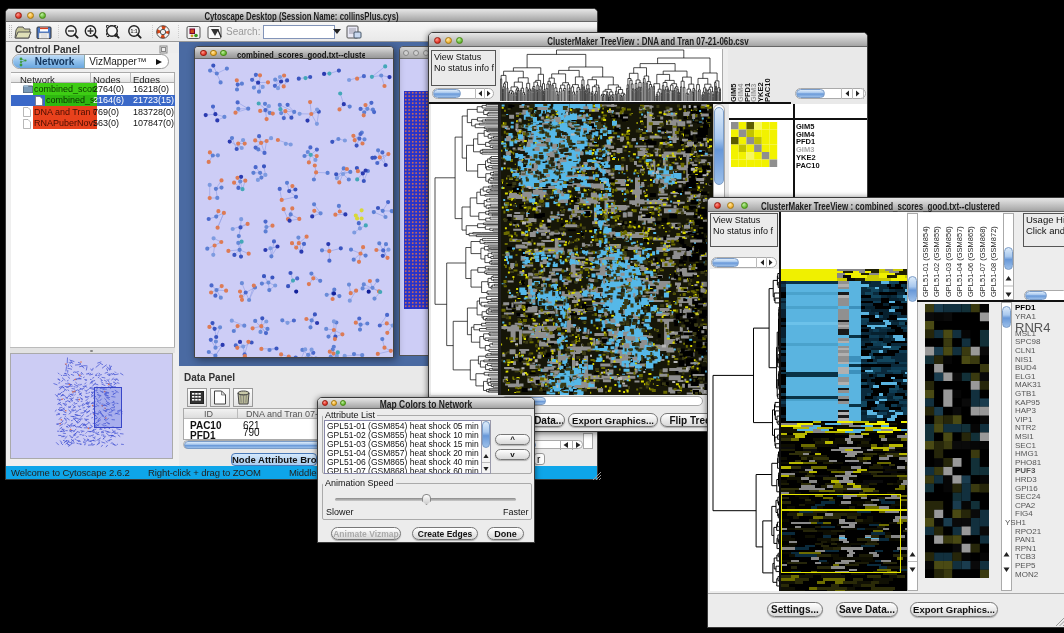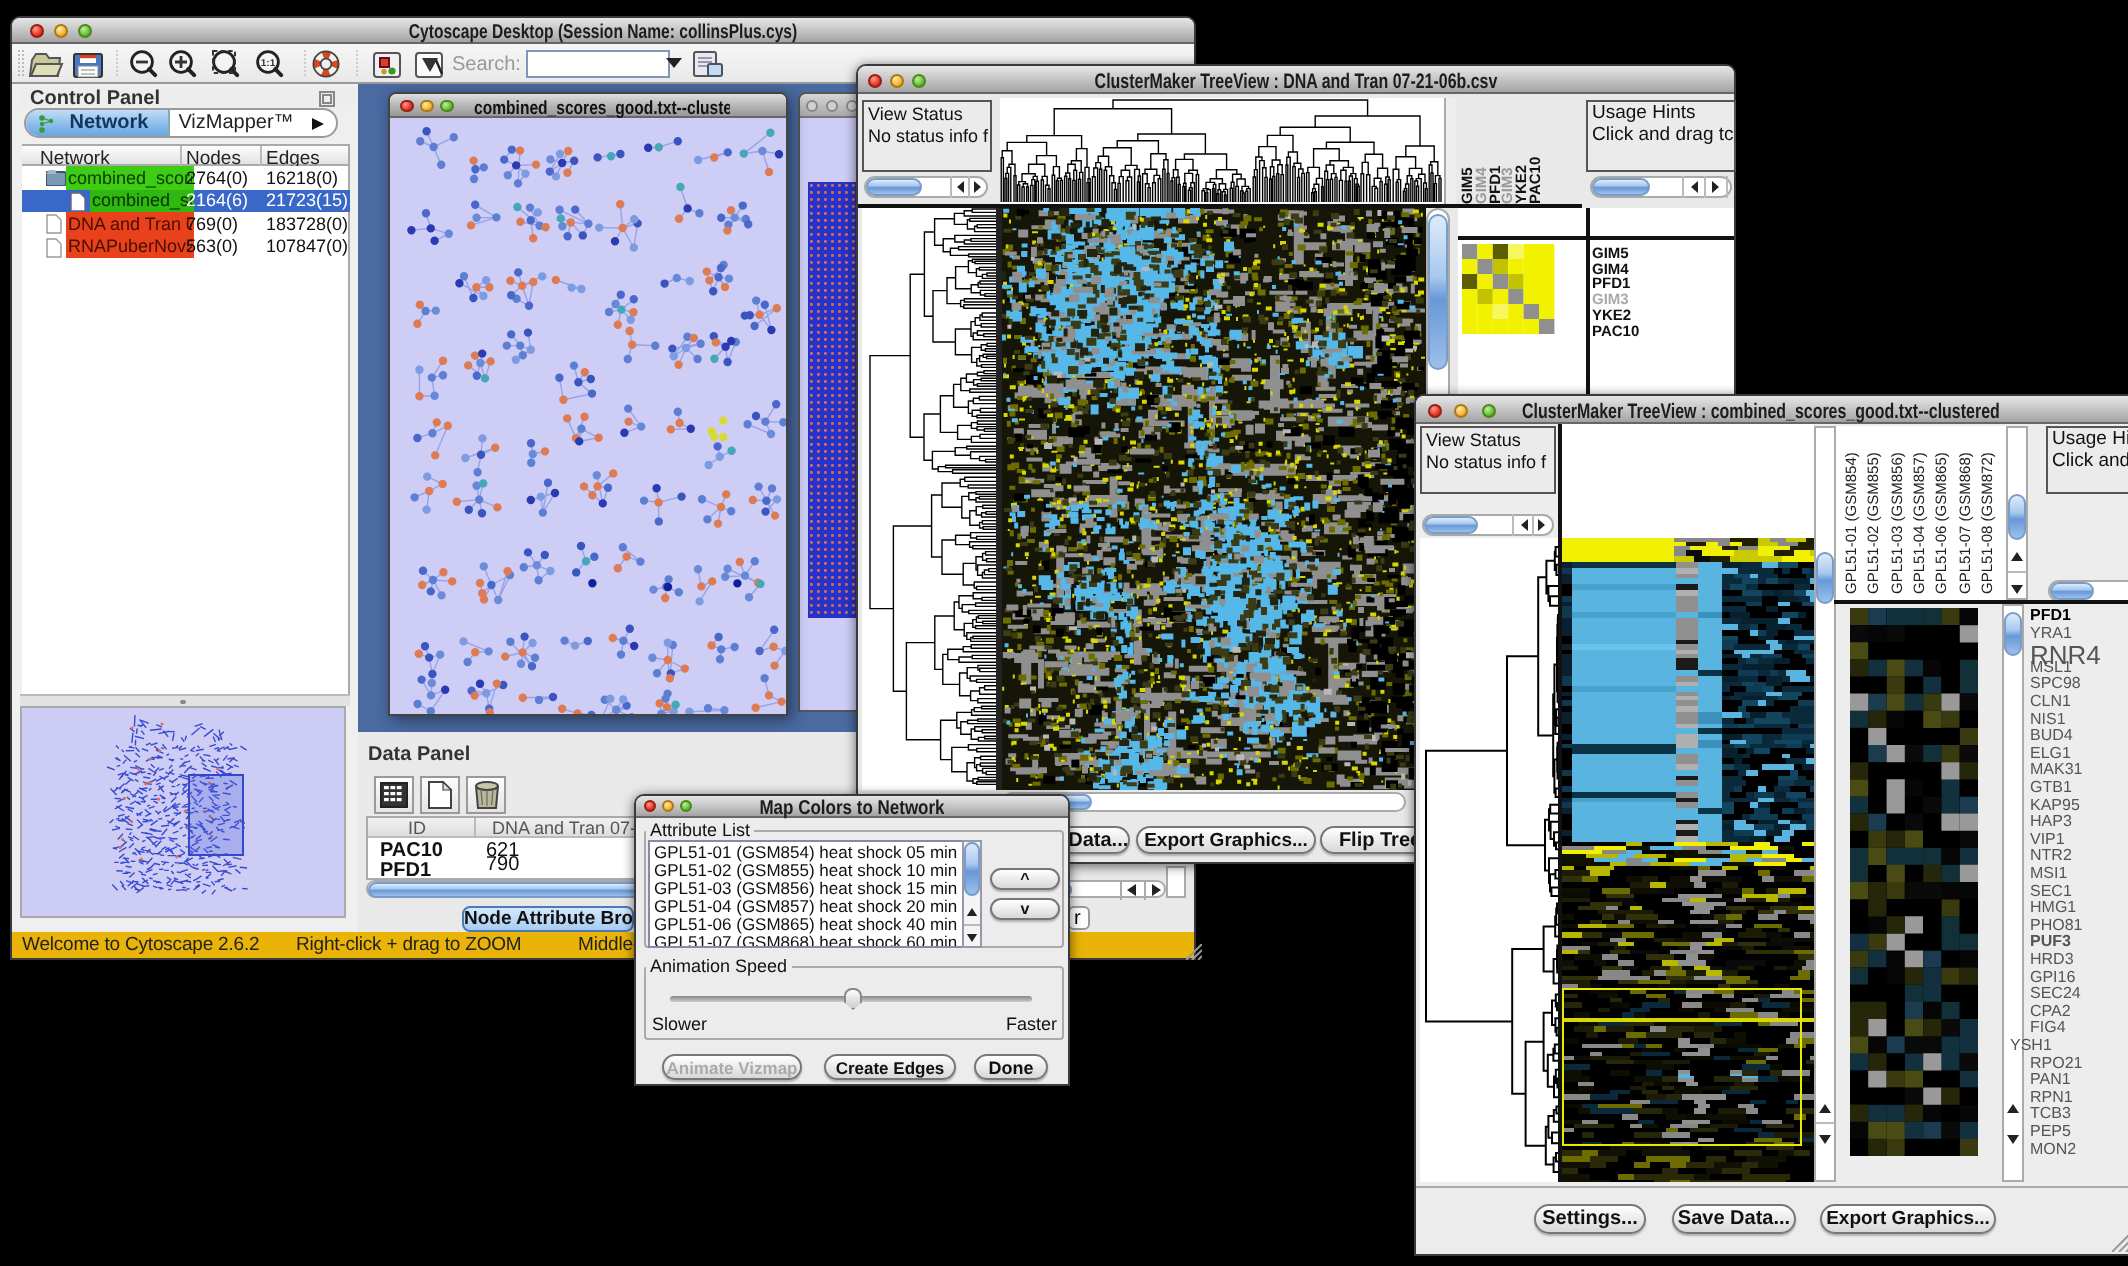--- a/index.html
+++ b/index.html
@@ -134,21 +134,21 @@
     <div class="a" style="left:4px;top:338px;width:165px;height:6px;background:#e2e2e2;border-top:1px solid #bbb">
       <span class="a" style="left:80px;top:2px;width:3px;height:2px;background:#888;border-radius:2px"></span>
     </div>
     <div class="a" style="left:4px;top:344px;width:163px;height:106px;background:#ccccf4;border:1px solid #aaa">
       <svg style="left:0;top:0" width="161" height="104" viewBox="0 0 161 104">
         <path stroke="#3a4ad0" stroke-width="0.7" fill="none" d="M73.7 11.6L68.2 12.8M76.4 11.9L73.6 11.7M82.2 13.9L81.5 16.2M56.4 14.1L61 15.3M99.1 15.6L95.7 12.6M59.6 6.2L63.4 7.7M61.1 8.4L59.1 8.9M73.1 14.4L70.5 11.3M76 12.6L75.3 16.4M99.9 16L98.5 10.8M67.1 8.3L70 9.6M88.8 10L84.7 13.5M98 14.5L98.5 16.4M95.7 10.7L91 14.3M55.5 12.3L54.9 17.4M56.2 9.3L56.5 3.5M57.7 8.5L59.9 9.3M90.3 7.8L86.3 9.2M61.2 13.3L59.6 11.3M57.6 10.2L57.2 13M98.6 14L101 11.9M62.1 9.9L58.7 5.7M56.8 15.9L56.7 18.7M89.1 9.3L91.9 10.7M56.3 11.8L53.9 10.1M69.8 10.5L64 11.1M79.6 14.7L81.1 16.9M95.6 14.2L96.7 17M48.4 20.3L47 18.8M49.8 20.8L50.9 22M51.9 21.4L56.1 21.3M53.3 19.3L56.2 20.1M54.9 19.2L53.5 19.8M56.7 19.6L58.7 21.9M59.9 20.3L63.1 21.5M62 18.5L64.4 17.6M64.2 18.6L67.7 17.5M66.9 20.9L70.7 22.7M68.8 21.4L66.1 19.1M71 20.3L69.5 19.8M72.3 20.7L70.2 18.1M75 20.1L78.2 19.7M76.8 20L78 18.7M79.9 18.9L78.4 20.6M82.1 20L78.5 21.1M84.1 21.2L86.3 21.8M86.5 19.5L84.5 21M87.7 18.8L88.8 20M90.8 20.6L86.9 21.4M93.7 19.3L96.9 18.2M96.2 20.5L98.5 19.8M97.8 20.9L101.3 19.4M99.3 21.5L97.4 21.4M100.8 20.8L103.3 19.2M102.1 19.7L104 20.7M105.1 18.8L103.9 17.6M107.6 19.9L103.5 20.8M109.2 19.1L112.3 21.1M47.2 24.7L49 26.3M49.3 26.5L46.5 25M52.2 25.8L50.4 27.8M54.4 26.6L51 23.6M57.5 26.2L55.9 27.1M59 24.6L56.7 22.5M61.9 26.7L65.5 24.6M64.2 25.5L66.3 25.6M67.4 25.1L70.4 24.6M68.7 24.4L65.6 24.9M70.2 25.2L67.8 23.7M72.2 23.7L73.6 23M73.4 25.5L75.6 26.5M76.1 25.9L74.2 25.8M79 25.3L80.6 25.7M81.3 24.3L83.2 23.3M84.1 26.4L80.2 27.8M86.9 24L88.5 22.6M88.9 24.2L90.8 26.2M91.7 26.5L89.9 26.3M93.1 26.1L95.8 27.5M94.3 24L90.6 23.3M96 25.4L98.5 28.5M98.5 25.1L97.2 26.2M100.6 26.3L102.7 23.7M102.7 25.5L106.4 24.9M105.5 25.4L103.7 27.1M107.8 26.5L105.6 25.3M46.4 30.9L42.5 29.5M49.1 28.7L47.4 29.2M52.3 31.4L49.4 34.5M54.1 29.7L57.6 30.1M56.6 28.8L59.8 30.4M58.3 30.5L61.1 30.5M60 31.5L57.8 32.2M63.2 30.2L66.1 32M66.3 29.9L64.4 28.1M68.5 29.8L66.2 32.2M70.9 30.2L68.5 31.2M73.5 30.3L75.1 28.5M75.6 30.8L73.1 33.4M78.7 29.8L81.8 26.8M81.9 28.9L79.6 28.8M83.6 29.9L81.1 32.5M84.9 28.9L82.5 30.8M87.3 30.9L84 29.8M90.5 30L94.4 31.7M92.3 29.3L89.8 27.5M94.6 29L97.8 29.8M97.8 30.4L101.1 33.1M99.5 30.2L100.6 29M100.9 30L97.3 29.7M102.7 31L105.1 29.2M105.6 29.8L102 27.9M108.4 29.4L105.9 28.6M47.9 33.5L50.7 32.6M50.8 32.4L53.2 34M53.3 33.1L51.6 33.7M55.2 33.2L58.8 32.3M57.6 33.6L53.6 32.2M59.4 32.4L61.8 32M60.6 34.5L64.1 35.1M62.6 32.7L64.6 33M65.6 33.9L67.1 32.1M68.7 34L71.7 35.8M71 35L73.3 34M73.5 32.9L71.7 32.1M76.2 33.3L73.5 31.9M78.1 34.4L80 34.4M80.1 34.7L83.9 35.9M83.1 34.4L78.8 33.3M85.1 35.3L87.3 33.7M86.6 33L84.6 33.3M88.8 34.6L92.3 33.4M90.1 33.2L93 33.6M92 34.1L88.8 33.5M93.6 34.2L91.7 35.5M95.9 35.1L91.8 35.2M98.2 33.4L102.6 33.3M99.7 34.7L97.1 31.7M102.7 33.6L99.4 31M104.8 32.6L100.7 33.2M48.5 35.8L50.6 33.6M51.3 37.8L48.4 40.5M54.3 35.9L51.7 38.3M55.9 36.5L52.8 34.7M58.2 36.8L56.5 35.7M60.5 36.9L64.8 38.3M61.9 37.9L64.6 37.7M63.8 37.3L67.1 35.6M67 36.7L70.4 34.8M69.3 37.6L67 38.3M70.9 38.8L68.9 40.5M73.5 36.1L75.6 37.5M75 37.1L77.8 35.2M77.4 39L78.9 38.1M80.1 37.9L82.2 39.3M83 37.8L80.4 38.6M85.4 37.9L87.5 39.1M86.6 36.1L84.2 36.8M88.8 36.6L92.1 38.7M90.6 37.6L92.8 38.1M93.7 37.6L97.9 39.2M96.2 37.6L93.2 40M98.1 38.6L93.9 39.7M100.7 37.6L102.9 37.9M103.8 36.2L107.5 38.6M105.5 38.5L101.8 40.3M44.2 40.3L47.3 43.5M46.9 39.8L49.5 40.3M48.1 39.9L45.8 41.8M49.9 41.6L52.9 40.7M51.9 40.6L49.6 42.6M54.4 42.2L51 40.5M57.5 41.1L60.4 43.1M59.7 40.4L62.8 40M62.4 41.7L58.5 40M64.7 40.1L63.4 41.2M67.9 41.1L70.1 39.2M71 42.1L68.4 38.9M73.8 42.2L75.7 43.2M76.6 39.3L74.7 39.2M78.4 41.9L76.6 43.7M80.3 40.8L82.5 38.4M82.1 42.1L80.4 41.2M85 42L82.5 44.6M87.2 41L88.8 42.3M90.3 41.7L86 40.5M93.3 40.4L97.1 41.9M96 39.7L93.8 41.3M97.8 41.9L94.1 41.9M100.3 42.5L104.4 43.1M101.9 40.8L103.6 39.5M49.4 45.4L46.2 45.2M51.2 45.2L47.8 46.9M54 45.8L52.5 44.5M55.2 44.6L58.1 41.7M57.1 44.5L54.1 42.8M59.7 44.8L61.8 47M61.1 45.4L58.4 44.5M62.8 43.7L60.2 45.1M65.9 43.9L67.6 43.7M68.3 45.6L64.4 45.6M69.8 44.9L71.7 45.4M71.8 45.3L68.8 43.4M74.3 43.4L77.3 42.7M77.2 44.4L74.5 47.1M79.8 43.3L83.2 40.6M82.5 43.2L83.9 42.4M84.6 43.8L87.5 47M87.5 44L89.6 42.2M90.7 44.7L88.4 47.2M93.4 44.3L95.7 46.5M96.3 44.2L98.6 45.5M99 43.5L95.1 43.7M50 48.4L46.4 50.5M51.7 49.4L56 50.4M54 48.2L57.1 46.5M57.1 47.1L59.4 48.3M59.1 47.9L57.7 46.8M61.6 47.2L59.3 46.7M64 48.6L62.5 49.1M66.3 49.2L63.3 50.2M67.9 47.5L65.7 46.6M69.8 47.5L71.5 47.1M72.5 49.2L70.6 51.5M75.4 50.1L78.4 49.3M77 47.5L74.5 49.7M79.2 47.8L75.3 49.4M80.8 48.7L84.5 47.7M83.8 49.3L79.9 49.5M86.4 50L84.9 50.3M88.2 48.6L86 47M89.9 48.9L88.4 49.3M92.4 50.1L90.4 50.2M94.8 49.1L98.6 51.1M96.8 48.3L94.9 47M98.1 48.7L96.2 48.6M99.3 49.2L96.3 50.6M100.5 48.8L103.6 48.2M103.3 47.9L101.8 47M104.5 49.3L101.1 51.2M107.4 49.6L105.4 49.2M48 54.1L51.3 53.2M51 51.5L47.2 49.1M53.7 53.9L51.3 55.6M55.4 51.9L52.8 50.4M57.4 53.8L60.3 51.9M59.7 53.7L57.1 52.7M61.6 54.2L64.7 52.6M64.2 53.3L61.4 50.6M66.7 51.3L68.6 53.2M68.1 52.4L69.6 51.8M71 52.1L74.4 49.8M73.9 53.6L71.6 54M75.8 52.5L79.4 52.8M78.2 51.5L74.9 48.9M79.4 52L76.8 53.9M81.6 51.6L83.9 50.5M84.3 52.7L82.1 55.4M85.9 52.3L81.8 52.4M88.2 52L86.1 51.6M91.1 51.7L95.6 51.2M92.7 51.2L91.3 52.5M94 54.2L96.2 56.1M96.3 52.4L92.8 50.4M99.1 54.1L101.5 57M102 51.2L104 53M103.8 53.7L100.2 53.7M45.7 55.8L43.8 57.5M47 55.7L48.7 55.1M48.5 56.4L51 56.1M49.8 55.2L53.4 57.7M51.2 56.5L47.9 56.1M52.8 57.8L55.4 58.8M54.8 56.8L51.5 54.1M57.5 55.8L60 58.2M60.4 55.6L64.4 56.5M63.1 56.8L60.3 56.9M65.4 56.6L64.2 55.5M67.8 56.2L64.3 58.7M70.2 55.3L68.2 55.5M72.9 57.9L76.1 55.2M76 58.3L72.6 56.3M79 56.6L75.7 58.2M81.9 55.4L83.8 54.6M84.7 57.9L82 59.2M87 57.8L90.6 59.9M88.8 57.8L91.8 61M90.4 58.1L88.2 56.5M93.6 57L95.6 57.4M95.5 57.3L91.8 55.9M97.1 55.3L94 57.4M98.9 55.8L96.4 55.2M101.4 57.6L97.9 58.6M102.8 56.1L100.6 56.6M104.2 55.9L102.5 55.9M106 57.3L109.8 55.8M109.1 56.6L111.5 57.7M46.6 59.1L48.9 59.9M49 60.2L45 61M51.9 60.5L55.2 60.8M54.7 62.2L53.7 63.4M57.7 60.2L60.5 58.2M59.5 62.2L62.9 62.9M61.5 62.3L65.3 63.3M63.6 60.7L66.2 61.5M65.8 61.4L69.8 61.6M67.3 61.2L64 60.4M69.5 59.1L73.6 58.6M72.6 60.4L69.8 63.6M75.7 59.3L78.6 56.7M78.2 61.6L75.4 62.6M80.3 59.6L78.8 60.4M81.7 59.5L85.3 61.8M83.3 60.4L85.5 62.9M84.8 59.6L81.2 58M86.1 60.3L87.8 59.7M87.7 60.1L84.7 59.3M90.2 60.3L93.1 63.3M92.9 61.6L90.7 62.1M95.4 61.7L93.4 63.3M97.6 61.2L100.7 60.7M98.9 61.4L97.1 59.5M101.3 62.1L99.6 61.5M103.7 60.1L106.1 59.2M105.9 59.8L108.5 57M108.7 60.4L104.5 59.2M111.3 60.1L110.2 58.8M47.9 65.7L50.5 62.9M50.3 65.7L51.4 66.8M53 64.4L55.6 65.3M55.6 66.5L53.9 65.6M58.6 66L55.5 63.9M60 66.8L61.7 66.2M62 64.4L64.6 66.2M64 66L67 69M66.2 64.2L62.7 64.9M67.8 66.5L65 68.2M69.7 65.7L66 64.5M71.6 64.9L68.4 65.1M73.3 64.7L75.4 65.6M76.1 66.8L73.7 65.8M77.7 65.4L75 65.3M80.4 64L82.1 63.4M82.8 65.3L85.8 64.4M84.7 64.6L86.8 63.5M86.9 65.8L89.5 63.7M90 65.8L86.5 66.7M93.1 65.6L94.9 65.1M94.9 64.1L93.2 65.5M97.7 64.4L94.2 66.9M100.6 65.6L103.9 65.9M45.6 70.2L49.7 69.2M47.5 70.5L45.4 70M49.1 69.7L52.4 66.8M52.2 69.7L48.4 72M53.5 70L56 67.6M56.5 70.1L59.4 73.4M57.9 71.5L61.4 72.2M59.4 70.5L61.3 71.2M61.7 69.4L59.9 70.1M63.2 71.4L65.6 73.4M64.4 71.7L61.5 71.2M66.7 69.6L69.6 66.4M69.8 70.9L72.1 69.3M72.2 69.9L75.4 71.9M73.8 69.8L71.5 71M75.1 70.4L71.6 72M77.6 69.2L75.1 70.6M79.3 69.3L76.8 67.8M81.7 69.3L85 69.7M83.5 71.2L85.8 72.2M84.9 68.8L88.3 67.1M86.4 71.9L88.9 69.4M87.8 71.9L84.5 70M90.9 70.2L93.1 72.5M92.1 70L95 69.4M93.4 71.7L95.4 71.6M96.5 69.3L98.3 70M99 69.9L95.2 68.2M51.2 72.9L48.5 75.2M53.5 75.4L50.4 75M55.1 72.9L56.8 72.3M57.5 73.5L55.4 72.3M59.6 75.5L58.3 76.4M62.4 72.5L64.2 70.5M65.2 74.9L62.3 78.2M67.7 72.9L70.1 71.3M69.6 73.2L65.6 72.7M71.1 73.7L69.2 73.5M72.8 73.8L77.2 73.8M75.9 73.1L73.2 70.4M77.4 74.4L81.4 72.7M79.5 74.5L77.9 73.8M81.5 72.5L79.1 70.8M84 73.2L85.4 72.2M85.4 74.9L81.9 76.7M88.4 75.4L91.4 75M90.6 75.3L88.6 74M93.1 74.5L95.8 73.5M95.8 72.7L99.1 74.8M98.4 73.9L97 73M100.9 75.5L102.8 77.4M102.7 72.9L100.3 73.4M105.4 74.7L109.7 75.7M48.4 77.2L46.1 77.2M49.6 77.2L53.8 77.2M51.1 77.4L49.1 77.6M53.6 77.5L51.1 75M54.8 79.6L51.8 79.1M56.7 76.7L54.4 76.6M59.3 77.4L60.8 78.1M61.2 76.6L58.5 77.2M63.5 77.2L59.3 76.1M66.3 77.9L63.2 80.8M69 78.4L65.9 77.6M70.2 78.5L71.7 77.5M73.4 77.3L69.5 76.8M74.6 79.5L75.8 78.3M76.3 77.3L80.5 77.7M78.4 77.8L80.3 77.5M81 77.3L83.3 74.8M83 78.5L80.6 77.3M84.7 79.4L82.3 76.6M86.5 78.8L85.3 78M88.1 77.9L86.9 79M90.2 77.8L92.9 76.9M93 78.6L90.1 78.7M95.2 78.9L97.9 81.6M97.8 77.9L93.6 76.7M99.5 78.3L95.7 78M102.3 78.4L104.9 78.1M104.3 76.7L100.5 79M107.2 78.9L103.2 79.7M108.9 79.6L112.5 80M50.4 81.5L47.2 81.4M53.1 82.6L50.2 82.7M54.4 82.3L51.6 82M56.3 82.2L53.6 84.8M58.3 81.6L60.3 82.4M59.5 83L62 83.7M62.4 80.8L65.3 79.2M65.2 80.7L61.8 82.2M67.7 82.7L65.4 83.4M70.7 80.6L68.5 80.7M73.4 81.2L71.1 81.2M75.9 83L74.6 81.5M77.4 82L79.5 82.3M79.3 82L82.9 80.8M81.5 82.9L84.4 85M84.6 82.9L83.1 83.4M86.9 80.5L84.6 79.2M88.4 80.6L86.2 80M90.1 81.3L91.5 80.6M91.8 81.3L93.2 80.8M94.7 82.2L91.8 82.2M97.6 81.8L101.5 81.4M99.8 81.4L102.7 81.5M101.8 81.4L99.5 83.9M104.7 82.9L101 81.6M106.7 80.7L109.2 82.7M49.1 86.5L51 88.9M52 86.3L55.6 87.7M55 86.7L58.3 87M57.1 87.8L61.1 89.1M60 84.9L63.2 88M63 85.9L60.1 87.4M65.3 85.4L63.6 85M67 87.4L68.9 86.8M69.7 87.4L65.6 86.4M72.3 87.8L74.2 86.3M74.7 86.1L72.5 84.6M76.7 85.7L74.4 88.3M78.1 85.8L75.9 85M80.7 87.8L76.4 86.5M81.9 86.5L84.6 87M83.1 86.1L78.8 87.1M85.6 86.4L88.5 84.8M88 85.1L89.8 83.9M89.2 86.8L87.2 87M91.9 85.3L94.5 82.7M93.2 85.3L92 84.3M94.7 86.7L96.3 88.7M96.3 86.9L99.1 86.6M97.8 86.1L100.8 85.4M47.8 91.1L45.1 88.3M49.8 88.8L52 91M52.8 89.1L56 86.3M54.5 90.3L57.9 87.3M56.4 90.6L58.6 90.9M58.3 91.5L56 89M60.8 89.8L57.3 92.5M63.6 88.9L60.1 89.3M65.5 89.1L67.7 89.8M68.1 89.5L69.8 90.7M70.8 90.3L69 89.7M73 90.8L74.6 90.6M75.1 89.3L72.3 88.4M77 91.2L80.7 90.9M80.1 89.6L81.9 89.9M82.4 91.4L80.4 90.7M83.8 90.4L82.2 90.6M86.7 89.8L88.7 88.1M89 88.7L85.7 91M91.9 91.1L89.9 92.7M94.3 89.2L90.4 87.9M96.7 91L94.9 93.2M99.7 89.4L101.5 88.6M101.1 89.7L105.1 91.5M103.9 91.2L102 89.4M106.9 90L105.5 91.1M110 90.2L112.8 90.5"></path>
         <path fill="#e07050" d="M54.2 10a.8 .8 0 1 0 1.6 0a.8 .8 0 1 0 -1.6 0M69.2 8a.8 .8 0 1 0 1.6 0a.8 .8 0 1 0 -1.6 0M68 21.4a.8 .8 0 1 0 1.6 0a.8 .8 0 1 0 -1.6 0M63.4 25.5a.8 .8 0 1 0 1.6 0a.8 .8 0 1 0 -1.6 0M57.5 30.5a.8 .8 0 1 0 1.6 0a.8 .8 0 1 0 -1.6 0M97 30.4a.8 .8 0 1 0 1.6 0a.8 .8 0 1 0 -1.6 0M61.1 37.9a.8 .8 0 1 0 1.6 0a.8 .8 0 1 0 -1.6 0M63 37.3a.8 .8 0 1 0 1.6 0a.8 .8 0 1 0 -1.6 0M92.9 37.6a.8 .8 0 1 0 1.6 0a.8 .8 0 1 0 -1.6 0M50.4 45.2a.8 .8 0 1 0 1.6 0a.8 .8 0 1 0 -1.6 0M67.5 45.6a.8 .8 0 1 0 1.6 0a.8 .8 0 1 0 -1.6 0M80.8 51.6a.8 .8 0 1 0 1.6 0a.8 .8 0 1 0 -1.6 0M90.3 51.7a.8 .8 0 1 0 1.6 0a.8 .8 0 1 0 -1.6 0M93.2 54.2a.8 .8 0 1 0 1.6 0a.8 .8 0 1 0 -1.6 0M54 56.8a.8 .8 0 1 0 1.6 0a.8 .8 0 1 0 -1.6 0M82.5 60.4a.8 .8 0 1 0 1.6 0a.8 .8 0 1 0 -1.6 0M49.5 65.7a.8 .8 0 1 0 1.6 0a.8 .8 0 1 0 -1.6 0M94.1 64.1a.8 .8 0 1 0 1.6 0a.8 .8 0 1 0 -1.6 0M48.3 69.7a.8 .8 0 1 0 1.6 0a.8 .8 0 1 0 -1.6 0M58.8 75.5a.8 .8 0 1 0 1.6 0a.8 .8 0 1 0 -1.6 0M76.6 74.4a.8 .8 0 1 0 1.6 0a.8 .8 0 1 0 -1.6 0"></path>
       </svg>
       <div class="a" style="left:83px;top:33px;width:28px;height:41px;background:rgba(80,100,220,.28);border:1px solid #3846c8"></div>
     </div>
-    <div class="a" style="left:0;top:457px;width:591px;height:13px;background:#eab308;font-size:9.5px;letter-spacing:-0.1px;color:#222">
+    <div class="a" style="left:0;top:457px;width:591px;height:13px;background:#0ea5e9;font-size:9.5px;letter-spacing:-0.1px;color:#222">
       <span class="a" style="left:5px;top:1px">Welcome to Cytoscape 2.6.2</span>
       <span class="a" style="left:142px;top:1px">Right-click + drag  to  ZOOM</span>
       <span class="a" style="left:283px;top:1px">Middle-click + drag  to  PAN</span>
     </div>
     <div class="a" style="left:173px;top:33px;width:418px;height:332px;background:#4a6aa2;overflow:hidden">
       <div class="a" style="left:220px;top:4px;width:46px;height:310px;background:#cdcdf6;border:1px solid #555;border-radius:4px 4px 0 0">
         <div class="a" style="left:0;top:0;width:48px;height:12px;background:linear-gradient(#d6d6d6,#a8a8a8);border-bottom:1px solid #777;border-radius:3px 3px 0 0">
           <span class="a" style="left:3px;top:3px;width:6px;height:6px;border:1px solid #888;border-radius:50%;background:#d0d0d0"></span>
           <span class="a" style="left:13px;top:3px;width:6px;height:6px;border:1px solid #888;border-radius:50%;background:#d0d0d0"></span>
           <span class="a" style="left:23px;top:3px;width:6px;height:6px;border:1px solid #888;border-radius:50%;background:#d0d0d0"></span>
@@ -246,21 +246,20 @@
     <svg style="left:71px;top:16px;background:#fff" width="222" height="53" viewBox="0 0 222 53">
       <path stroke="#000" stroke-width=".7" fill="none" transform="translate(-500,-48)" d="M500.6 81V100M501.7 83.3V100M500.6 81V77.9H501.7V83.3M502.5 91.9V100M503.4 91.1V100M502.5 91.9V88.2H503.4V91.1M504.3 87.2V100M502.9 88.2V85.7H504.3V87.2M505.4 84.8V100M503.6 85.7V82.7H505.4V84.8M507 90.6V100M508 89.9V100M507 90.6V86.9H508V89.9M504.5 82.7V81.1H507.5V86.9M501.1 77.9V74.4H506V81.1M508.8 92.4V100M509.9 92.8V100M508.8 92.4V91.5H509.9V92.8M511 93.7V100M512.1 95.1V100M511 93.7V92.5H512.1V95.1M513.3 94.4V100M514.2 93.5V100M513.3 94.4V92.5H514.2V93.5M511.6 92.5V90.9H513.8V92.5M509.4 91.5V89.8H512.7V90.9M515.3 94.3V100M516.5 94.2V100M515.3 94.3V91.7H516.5V94.2M517.4 91.5V100M515.9 91.7V88.8H517.4V91.5M518.1 90.5V100M519.2 91.4V100M518.1 90.5V89.6H519.2V91.4M516.6 88.8V87.2H518.6V89.6M511 89.8V85.9H517.6V87.2M520.6 90.8V100M521.7 91.9V100M520.6 90.8V89H521.7V91.9M522.8 94.4V100M524 94.3V100M525 94.9V100M524 94.3V93.4H525V94.9M522.8 94.4V91.6H524.5V93.4M521.1 89V87.2H523.6V91.6M514.3 85.9V81.1H522.4V87.2M526.1 88.5V100M527.3 91.4V100M526.1 88.5V86.6H527.3V91.4M528.2 92.1V100M529.1 92.6V100M528.2 92.1V89.4H529.1V92.6M530.2 90.3V100M531.2 91.3V100M530.2 90.3V89.2H531.2V91.3M528.7 89.4V88.1H530.7V89.2M526.7 86.6V82.3H529.7V88.1M518.3 81.1V76.8H528.2V82.3M503.6 74.4V70.2H523.3V76.8M532.3 91.6V100M533.4 91.3V100M532.3 91.6V87.1H533.4V91.3M534.4 91V100M535.3 89.9V100M534.4 91V88.4H535.3V89.9M532.9 87.1V85.5H534.9V88.4M536.4 91.9V100M537.5 90.5V100M536.4 91.9V89.2H537.5V90.5M538.3 86.7V100M536.9 89.2V84.1H538.3V86.7M533.9 85.5V81.1H537.6V84.1M539.3 89.6V100M540.3 90.6V100M539.3 89.6V88.6H540.3V90.6M541.4 89.6V100M539.8 88.6V85.2H541.4V89.6M535.7 81.1V79.4H540.6V85.2M542.5 88.6V100M543.5 93.6V100M544.4 91.3V100M543.5 93.6V90.3H544.4V91.3M545.1 89.5V100M544 90.3V88.4H545.1V89.5M542.5 88.6V82.7H544.5V88.4M538.2 79.4V73.3H543.5V82.7M513.4 70.2V66.8H540.8V73.3M546.2 88.9V100M547.6 89.2V100M546.2 88.9V87.4H547.6V89.2M548.8 86.4V100M546.9 87.4V83H548.8V86.4M549.8 87.6V100M550.9 86V100M549.8 87.6V83.6H550.9V86M547.9 83V80.3H550.3V83.6M552.1 89.4V100M553.3 89.2V100M552.1 89.4V84.1H553.3V89.2M554.8 88.8V100M556 91.5V100M557.2 95V100M558.2 95.6V100M557.2 95V93.7H558.2V95.6M556 91.5V90.4H557.7V93.7M554.8 88.8V86.9H556.9V90.4M552.7 84.1V82.4H555.8V86.9M549.1 80.3V77.1H554.3V82.4M559 92.5V100M560.1 92.3V100M559 92.5V90.7H560.1V92.3M561.6 91.8V100M559.6 90.7V87.3H561.6V91.8M563 91.5V100M564.4 91V100M563 91.5V89.4H564.4V91M565.8 89.2V100M563.7 89.4V87.5H565.8V89.2M560.6 87.3V84.1H564.8V87.5M567.3 89.2V100M568.7 93.2V100M569.6 93.5V100M568.7 93.2V90H569.6V93.5M570.2 88.2V100M569.1 90V87H570.2V88.2M567.3 89.2V83.7H569.7V87M562.7 84.1V81.7H568.5V83.7M551.7 77.1V72.9H565.6V81.7M571.3 88.5V100M572.7 93.6V100M574 95.3V100M575.1 95.4V100M574 95.3V92.8H575.1V95.4M572.7 93.6V90.9H574.5V92.8M571.3 88.5V85.9H573.6V90.9M576.3 93.8V100M577.7 92.8V100M576.3 93.8V90.4H577.7V92.8M579.1 91.7V100M580.4 89.5V100M579.1 91.7V88.4H580.4V89.5M577 90.4V86.7H579.8V88.4M572.5 85.9V83.6H578.4V86.7M581.4 89.3V100M582.5 85.3V100M581.4 89.3V83.6H582.5V85.3M583.6 89.2V100M584.5 89.5V100M583.6 89.2V85.7H584.5V89.5M581.9 83.6V78.9H584V85.7M575.4 83.6V75.9H583V78.9M558.6 72.9V69.4H579.2V75.9M585.5 91.5V100M586.4 92.3V100M585.5 91.5V89.5H586.4V92.3M587.4 91.3V100M586 89.5V87.8H587.4V91.3M588.3 89.7V100M589.2 93V100M590.1 94.4V100M589.2 93V91.2H590.1V94.4M588.3 89.7V87.6H589.6V91.2M586.7 87.8V83.9H589V87.6M591.4 94.4V100M592.3 94.2V100M591.4 94.4V92.3H592.3V94.2M593 91.7V100M591.8 92.3V90.6H593V91.7M594.2 94.8V100M595.3 94.7V100M594.2 94.8V94.1H595.3V94.7M596.1 94.8V100M594.7 94.1V92.9H596.1V94.8M597.2 91.2V100M595.4 92.9V90.4H597.2V91.2M592.4 90.6V85.7H596.3V90.4M598.1 89.5V100M599.3 88.4V100M598.1 89.5V86.3H599.3V88.4M594.4 85.7V84.1H598.7V86.3M587.8 83.9V78.7H596.5V84.1M601 95.8V100M602.3 95.2V100M601 95.8V94.4H602.3V95.2M603 95.8V100M603.9 96.8V100M603 95.8V95.3H603.9V96.8M605.2 95.1V100M603.5 95.3V93.8H605.2V95.1M601.6 94.4V93.3H604.3V93.8M606.3 94.1V100M607.1 94V100M606.3 94.1V93.3H607.1V94M607.9 94V100M606.7 93.3V91.2H607.9V94M603 93.3V90.2H607.3V91.2M608.5 96.4V100M609.4 97.2V100M608.5 96.4V95.9H609.4V97.2M610.3 94.8V100M609 95.9V93.9H610.3V94.8M611.1 96.6V100M612.2 97.6V100M613 97.7V100M612.2 97.6V96.5H613V97.7M611.1 96.6V94.9H612.6V96.5M613.8 95.3V100M611.9 94.9V93.7H613.8V95.3M609.6 93.9V90.9H612.8V93.7M605.1 90.2V88.4H611.2V90.9M615.1 94.2V100M616.2 95.2V100M615.1 94.2V93.1H616.2V95.2M617 93.3V100M615.6 93.1V90.1H617V93.3M617.9 94.6V100M619.2 93.8V100M617.9 94.6V92.2H619.2V93.8M620.3 95.3V100M621.2 97.1V100M622.1 96.2V100M621.2 97.1V95.5H622.1V96.2M620.3 95.3V94.5H621.6V95.5M622.9 96.4V100M623.9 95.2V100M622.9 96.4V94.6H623.9V95.2M625.1 95.7V100M623.4 94.6V93.3H625.1V95.7M621 94.5V92.2H624.3V93.3M618.5 92.2V88.5H622.6V92.2M616.3 90.1V86.1H620.6V88.5M608.2 88.4V83.9H618.4V86.1M592.2 78.7V76H613.3V83.9M568.9 69.4V66H602.7V76M527.1 66.8V53.4H585.8V66M626.6 90.9V100M627.7 89.8V100M626.6 90.9V87.5H627.7V89.8M628.6 88.3V100M627.2 87.5V83.8H628.6V88.3M629.8 84.8V100M631.3 88.3V100M632.5 89.8V100M633.6 90.1V100M632.5 89.8V87.7H633.6V90.1M631.3 88.3V82.9H633V87.7M629.8 84.8V79.3H632.1V82.9M627.9 83.8V77.5H631V79.3M634.8 91.4V100M635.7 90.3V100M634.8 91.4V88.5H635.7V90.3M636.4 88.2V100M637.4 89.2V100M636.4 88.2V87.2H637.4V89.2M635.2 88.5V82.4H636.9V87.2M638.4 88.8V100M639.4 87.9V100M638.4 88.8V85.9H639.4V87.9M640.5 90.9V100M641.7 90.5V100M640.5 90.9V86.3H641.7V90.5M638.9 85.9V81.4H641.1V86.3M636.1 82.4V79H640V81.4M629.4 77.5V72.3H638V79M643 86.5V100M643.9 84.2V100M643 86.5V81.5H643.9V84.2M645.1 84.5V100M643.4 81.5V77.6H645.1V84.5M646.4 87.9V100M647.6 84.1V100M646.4 87.9V82.3H647.6V84.1M648.8 90.4V100M649.8 89.6V100M648.8 90.4V87.7H649.8V89.6M650.9 86.9V100M652.2 89.9V100M650.9 86.9V85.7H652.2V89.9M649.3 87.7V83.5H651.5V85.7M647 82.3V80.6H650.4V83.5M644.2 77.6V75H648.7V80.6M633.7 72.3V66.7H646.5V75M653.3 89.8V100M654.5 89.2V100M653.3 89.8V85.3H654.5V89.2M655.8 96.7V100M656.7 96.4V100M655.8 96.7V95.4H656.7V96.4M657.3 95.7V100M658.2 96.2V100M657.3 95.7V94.9H658.2V96.2M656.3 95.4V93.3H657.7V94.9M659.4 93.6V100M657 93.3V91.1H659.4V93.6M660.8 94V100M661.6 94.2V100M660.8 94V92.3H661.6V94.2M658.2 91.1V88.2H661.2V92.3M653.9 85.3V82.7H659.7V88.2M662.4 86.9V100M663.3 89.9V100M664.3 91V100M663.3 89.9V88.8H664.3V91M662.4 86.9V84.6H663.8V88.8M665.2 92.4V100M666.3 91.4V100M665.2 92.4V88.6H666.3V91.4M667.5 91.7V100M668.5 91.3V100M667.5 91.7V87.7H668.5V91.3M665.7 88.6V85.8H668V87.7M663.1 84.6V81.5H666.9V85.8M669.7 92.3V100M671.2 91.7V100M669.7 92.3V89.2H671.2V91.7M672.5 91.1V100M673.4 91.1V100M672.5 91.1V89.6H673.4V91.1M670.4 89.2V84.1H673V89.6M674.3 90.8V100M675.1 92.2V100M674.3 90.8V89.5H675.1V92.2M676.2 88.7V100M674.7 89.5V87H676.2V88.7M677.2 90.5V100M678 93.4V100M678.7 92.9V100M679.6 93.6V100M678.7 92.9V92.1H679.6V93.6M678 93.4V91.1H679.2V92.1M677.2 90.5V88.3H678.6V91.1M675.4 87V85.8H677.9V88.3M671.7 84.1V82.7H676.6V85.8M665 81.5V79.4H674.2V82.7M656.8 82.7V73.4H669.6V79.4M680.5 87.4V100M681.8 87.1V100M680.5 87.4V85.9H681.8V87.1M683.3 91.3V100M684.9 88.8V100M683.3 91.3V86.4H684.9V88.8M681.1 85.9V80.2H684.1V86.4M686.1 93.2V100M687.4 94.8V100M688.8 94.1V100M687.4 94.8V93.1H688.8V94.1M686.1 93.2V92.2H688.1V93.1M690 92.8V100M691.1 91.1V100M690 92.8V89.8H691.1V91.1M687.1 92.2V88.1H690.5V89.8M692.3 94.2V100M693.5 92.1V100M692.3 94.2V91.1H693.5V92.1M694.1 90.8V100M695.1 91.9V100M694.1 90.8V88.9H695.1V91.9M692.9 91.1V87.5H694.6V88.9M688.8 88.1V83.1H693.8V87.5M682.6 80.2V76.1H691.3V83.1M663.2 73.4V70.1H687V76.1M640.1 66.7V62.6H675.1V70.1M696.6 88.4V100M698.1 91.8V100M699.1 92.1V100M698.1 91.8V90.1H699.1V92.1M700.3 92.8V100M698.6 90.1V88.8H700.3V92.8M696.6 88.4V83.6H699.4V88.8M701.7 95.5V100M702.6 96.3V100M701.7 95.5V94.6H702.6V96.3M703.4 95.2V100M702.2 94.6V93.3H703.4V95.2M704.4 93.8V100M702.8 93.3V91H704.4V93.8M705.4 90.8V100M706.4 90.7V100M705.4 90.8V88.3H706.4V90.7M703.6 91V86.9H705.9V88.3M707.4 91.7V100M708.3 92.8V100M709.3 94.6V100M708.3 92.8V92.1H709.3V94.6M707.4 91.7V89.5H708.8V92.1M710.6 92.1V100M708.1 89.5V88.3H710.6V92.1M711.8 91.9V100M712.7 95.6V100M713.6 95.2V100M712.7 95.6V93.4H713.6V95.2M711.8 91.9V90.5H713.2V93.4M709.3 88.3V86.1H712.5V90.5M704.7 86.9V83.2H710.9V86.1M698 83.6V77.4H707.8V83.2M714.6 86.7V100M715.5 89.5V100M716.5 89.3V100M715.5 89.5V85.5H716.5V89.3M714.6 86.7V81.5H716V85.5M717.2 93.3V100M718.2 92.3V100M717.2 93.3V90.8H718.2V92.3M719.5 90.7V100M720.5 90.9V100M719.5 90.7V88.2H720.5V90.9M717.7 90.8V86.8H720V88.2M715.3 81.5V79.9H718.9V86.8M702.9 77.4V72H717.1V79.9M657.6 62.6V57H710V72M556.5 53.4V49H683.8V57"></path>
     </svg>
     <div class="a" style="left:293px;top:16px;width:6px;height:53px;background:#eee;border-left:1px solid #aaa"></div>
     <div class="a" style="left:300.0px;top:16px;width:8px;height:53px;font-size:7.5px;font-weight:bold;color:#111;writing-mode:vertical-rl;transform:rotate(180deg);overflow:hidden;line-height:9px">GIM5</div>
     <div class="a" style="left:306.8px;top:16px;width:8px;height:53px;font-size:7.5px;font-weight:bold;color:#999;writing-mode:vertical-rl;transform:rotate(180deg);overflow:hidden;line-height:9px">GIM4</div>
     <div class="a" style="left:313.6px;top:16px;width:8px;height:53px;font-size:7.5px;font-weight:bold;color:#111;writing-mode:vertical-rl;transform:rotate(180deg);overflow:hidden;line-height:9px">PFD1</div>
     <div class="a" style="left:320.4px;top:16px;width:8px;height:53px;font-size:7.5px;font-weight:bold;color:#999;writing-mode:vertical-rl;transform:rotate(180deg);overflow:hidden;line-height:9px">GIM3</div>
     <div class="a" style="left:327.2px;top:16px;width:8px;height:53px;font-size:7.5px;font-weight:bold;color:#111;writing-mode:vertical-rl;transform:rotate(180deg);overflow:hidden;line-height:9px">YKE2</div>
     <div class="a" style="left:334.0px;top:16px;width:8px;height:53px;font-size:7.5px;font-weight:bold;color:#111;writing-mode:vertical-rl;transform:rotate(180deg);overflow:hidden;line-height:9px">PAC10</div>
-    <div class="box" style="left:364px;top:17px;width:75px;height:36px;font-size:9.5px;color:#111;line-height:10.5px;padding:1px 0 0 2px">Usage Hints<br>Click and drag tc</div>
     <div class="strack" style="left:366px;top:55px;width:71px;height:11px;border-radius:6px"></div>
     <div class="aqua" style="left:367px;top:56px;width:29px;height:9px"></div>
     <svg style="left:412px;top:55px" width="24" height="11" viewBox="0 0 24 11">
       <path stroke="#bbb" d="M.5 0v11M11.5 0v11M22.5 0v11"></path>
       <path fill="#222" d="M8 2.5L4.5 5.5L8 8.5zM15 2.5L18.5 5.5L15 8.5z"></path>
     </svg>
     <div class="a" style="left:0;top:69px;width:362px;height:2px;background:#111"></div>
     <svg style="left:2px;top:71px;background:#fff" width="67" height="291" viewBox="0 0 67 291">
       <path stroke="#000" stroke-width=".7" fill="none" transform="translate(-429,-104)" d="M485.8 104.5H496M485.9 106.2H496M485.8 104.5H484.1V106.2H485.9M482.8 108H496M484.1 105.4H480.1V108H482.8M488 109.2H496M486.3 110.6H496M488 109.2H482.9V110.6H486.3M490 112.3H496M489.1 113.9H496M490 112.3H486.6V113.9H489.1M489.1 115.8H496M486.6 113.1H485.3V115.8H489.1M482.9 109.9H481.7V114.5H485.3M480.1 106.7H475.2V112.2H481.7M483.3 117.7H496M484.7 119.3H496M485.1 120.7H496M484.7 119.3H483.5V120.7H485.1M481.8 122H496M483.5 120H480.2V122H481.8M483.3 117.7H475.4V121H480.2M483.4 123.3H496M482.4 124.9H496M483.4 123.3H477.3V124.9H482.4M484.4 127H496M485.7 128.4H496M484.4 127H482.3V128.4H485.7M477.3 124.1H473.2V127.7H482.3M475.4 119.4H469.6V125.9H473.2M475.2 109.4H465.3V122.6H469.6M485.8 129.6H496M487.8 130.6H496M488.3 131.8H496M487.8 130.6H485.5V131.8H488.3M485.8 129.6H484.2V131.2H485.5M489.6 133.7H496M490.2 135H496M489.6 133.7H487.7V135H490.2M493.2 136.5H496M492.5 138H496M493.2 136.5H491.5V138H492.5M491.1 139.2H496M491.5 137.2H489.2V139.2H491.1M487.7 134.4H486.2V138.2H489.2M484.2 130.4H482.2V136.3H486.2M490.6 140.5H496M490.1 142H496M490.6 140.5H488V142H490.1M488.3 143.7H496M488 141.2H487.1V143.7H488.3M489.1 145.2H496M492.6 146.8H496M491.8 148.1H496M492.6 146.8H490.5V148.1H491.8M489.1 145.2H488.2V147.5H490.5M487.1 142.4H483.6V146.4H488.2M482.2 133.3H475.8V144.4H483.6M483.1 149.4H496M482.7 151H496M483.1 149.4H480.2V151H482.7M486.2 152.4H496M485.5 154.1H496M486.2 152.4H479.9V154.1H485.5M480.2 150.2H478.3V153.3H479.9M475.8 138.9H471.5V151.8H478.3M490.7 156.5H496M489.8 158.5H496M490.7 156.5H489.1V158.5H489.8M490.1 160.2H496M489.1 157.5H488V160.2H490.1M490 161.8H496M490.8 163.5H496M490 161.8H488.6V163.5H490.8M488 158.9H485.6V162.7H488.6M490.3 165.4H496M491.3 166.9H496M491 168.3H496M491.3 166.9H489.9V168.3H491M490.3 165.4H486.7V167.6H489.9M488.1 169.9H496M486.7 166.5H484.6V169.9H488.1M485.6 160.8H483.5V168.2H484.6M492.5 171.7H496M492.1 173.1H496M492.5 171.7H491.5V173.1H492.1M492.4 174.4H496M492.2 175.7H496M492.4 174.4H490.7V175.7H492.2M491.5 172.4H488.6V175.1H490.7M492.1 177.1H496M491.9 178.1H496M492.5 179.3H496M491.9 178.1H491.3V179.3H492.5M492.1 177.1H489.6V178.7H491.3M490.3 180.8H496M489.6 177.9H487.8V180.8H490.3M489.6 182.3H496M491.7 183.7H496M489.6 182.3H488.8V183.7H491.7M487.8 179.3H486.4V183H488.8M488.6 173.7H483.8V181.2H486.4M483.5 164.5H475.7V177.4H483.8M471.5 145.3H464.5V171H475.7M465.3 116H460.2V158.1H464.5M491.3 185.4H496M492.3 186.8H496M491.3 185.4H490V186.8H492.3M488.3 187.9H496M490 186.1H486.7V187.9H488.3M490.6 189.1H496M491.6 190.4H496M490.6 189.1H488.6V190.4H491.6M487.9 191.8H496M489 193.1H496M487.9 191.8H486.7V193.1H489M488.6 189.8H484.8V192.5H486.7M486.7 187H481.2V191.1H484.8M486.3 194.5H496M486.2 196.1H496M486.3 194.5H482.9V196.1H486.2M481.2 189.1H478.4V195.3H482.9M488.5 198.2H496M490.3 200H496M488.5 198.2H487.7V200H490.3M486.5 201.8H496M487.7 199.1H484.7V201.8H486.5M490.8 204.2H496M491.2 206.1H496M490.8 204.2H488.2V206.1H491.2M487.4 207.6H496M488.8 208.9H496M487.4 207.6H486.5V208.9H488.8M488.2 205.1H484.1V208.2H486.5M484.7 200.5H482.2V206.7H484.1M478.4 192.2H474.8V203.6H482.2M488.7 210.5H496M489.4 212.1H496M488.7 210.5H486.7V212.1H489.4M488.7 213.3H496M491.9 214.4H496M491.9 215.7H496M491.9 214.4H490.2V215.7H491.9M488.7 213.3H486.5V215H490.2M486.7 211.3H483.7V214.2H486.5M489.5 217.2H496M490.5 219.2H496M489.5 217.2H488V219.2H490.5M488.1 221.2H496M488 218.2H483.7V221.2H488.1M483.7 212.7H476.8V219.7H483.7M474.8 197.9H468.2V216.2H476.8M486 223.1H496M484.6 224.5H496M486 223.1H481.4V224.5H484.6M486.9 225.9H496M490.3 228.2H496M492.6 229.7H496M491.7 231H496M492.6 229.7H490.8V231H491.7M490.3 228.2H487.8V230.3H490.8M486.9 225.9H483.3V229.3H487.8M481.4 223.8H475.6V227.6H483.3M479.2 232.6H496M474.2 233.9H496M479.2 232.6H470.8V233.9H474.2M482.1 234.9H496M480.4 236.6H496M482.1 234.9H474.3V236.6H480.4M470.8 233.3H467.1V235.8H474.3M475.6 225.7H464.2V234.5H467.1M468.2 207H460V230.1H464.2M460.2 137.1H453.1V218.6H460M484.6 238.6H496M484.9 240.7H496M484.6 238.6H480.4V240.7H484.9M484.3 242.5H496M486.9 244H496M484.3 242.5H482.1V244H486.9M480.4 239.6H478.1V243.3H482.1M487.7 245.8H496M489.9 247.1H496M487.7 245.8H486V247.1H489.9M490.3 248.2H496M488.5 249.5H496M490.3 248.2H487.7V249.5H488.5M488.6 251H496M487.7 248.9H486V251H488.6M486 246.4H482.4V249.9H486M491.3 252.6H496M491.2 254.1H496M491.3 252.6H489.4V254.1H491.2M492.4 255.8H496M492.9 257.1H496M492.4 255.8H491V257.1H492.9M490.9 258.5H496M491 256.4H488.8V258.5H490.9M489.4 253.3H486.1V257.5H488.8M491.4 260.3H496M490 262H496M491.4 260.3H489.2V262H490M491.6 263.3H496M490.5 264.6H496M491.6 263.3H489.6V264.6H490.5M489.2 261.2H487.8V264H489.6M486.1 255.4H482.9V262.6H487.8M482.4 248.2H478.9V259H482.9M478.1 241.5H469V253.6H478.9M487.7 266.3H496M489.4 268.2H496M488.1 269.7H496M489.4 268.2H486.3V269.7H488.1M487.7 266.3H483.3V269H486.3M487.9 270.9H496M488.6 272.8H496M488.1 274.4H496M488.6 272.8H484.4V274.4H488.1M487.9 270.9H482.8V273.6H484.4M483.3 267.6H475.8V272.3H482.8M492.2 275.8H496M492.6 277.5H496M492.2 275.8H490.8V277.5H492.6M491.8 279.3H496M492 280.9H496M491.8 279.3H491.3V280.9H492M490.8 276.7H489.3V280.1H491.3M490.1 282.5H496M492.8 284.3H496M493.8 285.8H496M492.8 284.3H492.4V285.8H493.8M491.2 287.3H496M492.4 285H490.2V287.3H491.2M489.9 289H496M490.2 286.2H489.2V289H489.9M490.1 282.5H486.8V287.6H489.2M489.3 278.4H486V285H486.8M487.7 291H496M487.5 293.2H496M488.5 294.8H496M487.5 293.2H486.3V294.8H488.5M487.7 291H485.1V294H486.3M486 281.7H479.6V292.5H485.1M475.8 270H469V287.1H479.6M469 247.5H463.8V278.5H469M487.1 296.4H496M489.8 298.7H496M491.1 300.2H496M489.8 298.7H489V300.2H491.1M487.1 296.4H484.6V299.4H489M487.2 301.5H496M487 303.2H496M487.2 301.5H485.8V303.2H487M485.5 305.2H496M486.4 306.8H496M485.5 305.2H482.4V306.8H486.4M485.8 302.3H479.1V306H482.4M484.6 297.9H477.5V304.2H479.1M488.5 307.8H496M490.4 309.2H496M488.5 307.8H487.2V309.2H490.4M490.2 310.6H496M491.8 311.8H496M490.2 310.6H489.4V311.8H491.8M487.2 308.5H486.2V311.2H489.4M489.4 312.9H496M487.1 314.3H496M489.4 312.9H485.8V314.3H487.1M486.2 309.8H484.4V313.6H485.8M483.8 316.4H496M486.3 318.1H496M486.6 319.3H496M486.3 318.1H484.5V319.3H486.6M484.5 320.7H496M484.5 318.7H483.4V320.7H484.5M483.8 316.4H481.4V319.7H483.4M484.4 311.7H480.1V318H481.4M477.5 301H475.1V314.9H480.1M488.4 322.4H496M484.8 324.1H496M488.4 322.4H483.6V324.1H484.8M481.5 325.9H496M483.6 323.3H479.6V325.9H481.5M488.7 327.7H496M485.3 329.3H496M488.7 327.7H484.1V329.3H485.3M482.1 331.1H496M484.1 328.5H477.5V331.1H482.1M479.6 324.6H471.9V329.8H477.5M489.4 332.7H496M490.2 334.1H496M489.9 335.8H496M490.2 334.1H487.9V335.8H489.9M489.4 332.7H487V335H487.9M488.2 338H496M489 339.7H496M487.4 341.2H496M489 339.7H486.3V341.2H487.4M488.2 338H483.1V340.5H486.3M487 333.8H481.6V339.2H483.1M491.2 342.9H496M491.4 344.9H496M491.2 342.9H490.3V344.9H491.4M489 347.1H496M490.3 343.9H487.8V347.1H489M488.9 349.3H496M487.9 351.4H496M488.9 349.3H486.9V351.4H487.9M487.8 345.5H483.3V350.3H486.9M481.6 336.5H477.8V347.9H483.3M471.9 327.2H469.4V342.2H477.8M475.1 308H465.4V334.7H469.4M490.7 353.1H496M490.1 354.4H496M490.7 353.1H488.8V354.4H490.1M487.9 355.8H496M488.8 353.8H485.1V355.8H487.9M485.1 357.6H496M485.1 354.8H483.8V357.6H485.1M489.4 359.5H496M488.6 360.7H496M489.4 359.5H486.9V360.7H488.6M486.2 361.8H496M486.9 360.1H481.8V361.8H486.2M486.6 363.4H496M491.3 364.9H496M490.9 366.4H496M491.3 364.9H489.1V366.4H490.9M486.6 363.4H485.4V365.6H489.1M491.9 368.1H496M491.9 369.4H496M491.9 368.1H490.3V369.4H491.9M490.6 370.5H496M490.3 368.7H487.2V370.5H490.6M485.4 364.5H483.6V369.6H487.2M481.8 360.9H478.4V367.1H483.6M483.8 356.2H476.4V364H478.4M484.1 372.3H496M488.2 374.2H496M487.2 375.9H496M488.2 374.2H486.4V375.9H487.2M484.1 372.3H482.2V375H486.4M489.5 378.1H496M490 379.8H496M489.5 378.1H488.3V379.8H490M490.2 381.5H496M489 383.1H496M490.2 381.5H488.2V383.1H489M490.2 384.2H496M492 385.7H496M492.6 387.3H496M492 385.7H491.1V387.3H492.6M490.2 384.2H489.3V386.5H491.1M488.2 382.3H486.3V385.4H489.3M488.3 378.9H485.3V383.8H486.3M488.1 388.7H496M489 390H496M488.1 388.7H487.1V390H489M489.3 390.9H496M488.7 392.2H496M489.3 390.9H486.4V392.2H488.7M487.1 389.4H484.5V391.6H486.4M485.3 381.4H481.5V390.5H484.5M482.2 373.7H473.9V385.9H481.5M476.4 360.1H468.3V379.8H473.9M465.4 321.3H451.2V369.9H468.3M463.8 263H444.7V345.6H451.2M453.1 177.8H433V304.3H444.7"></path>
     </svg>

